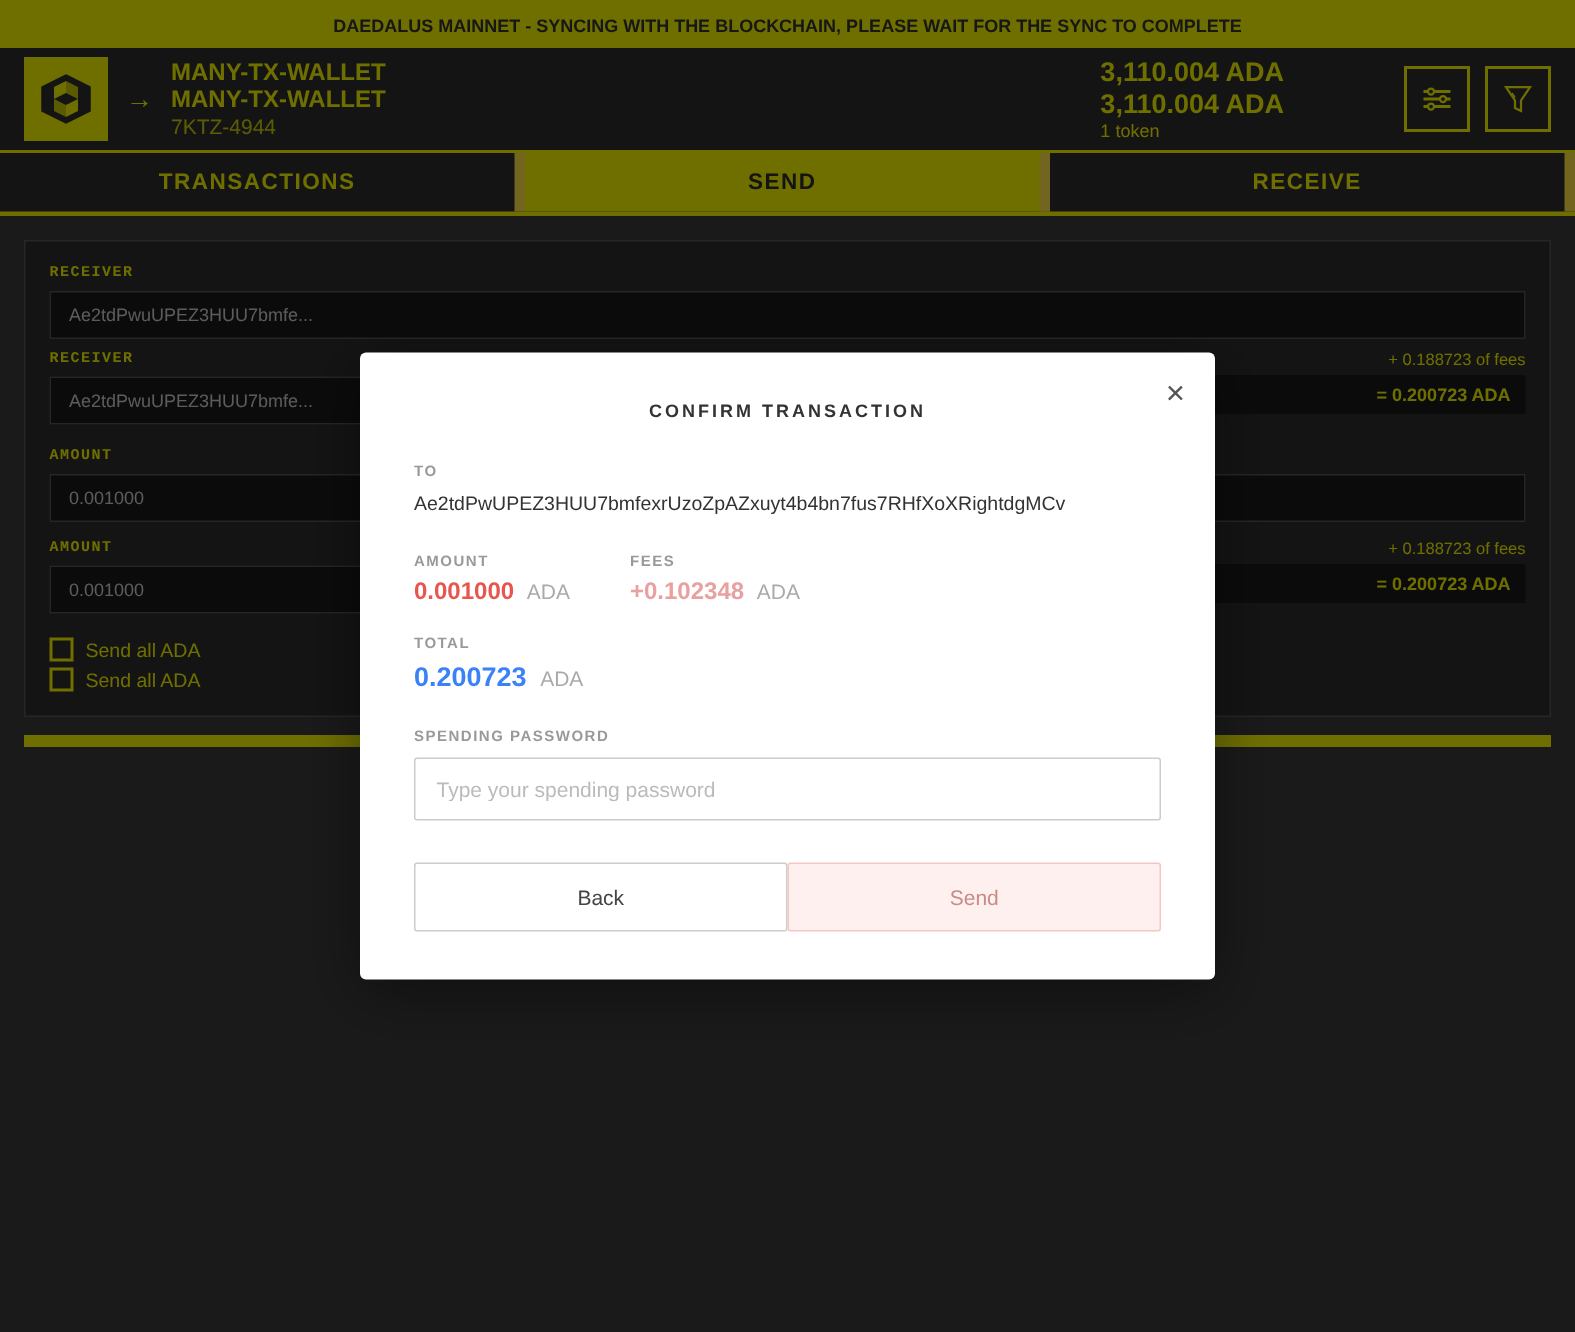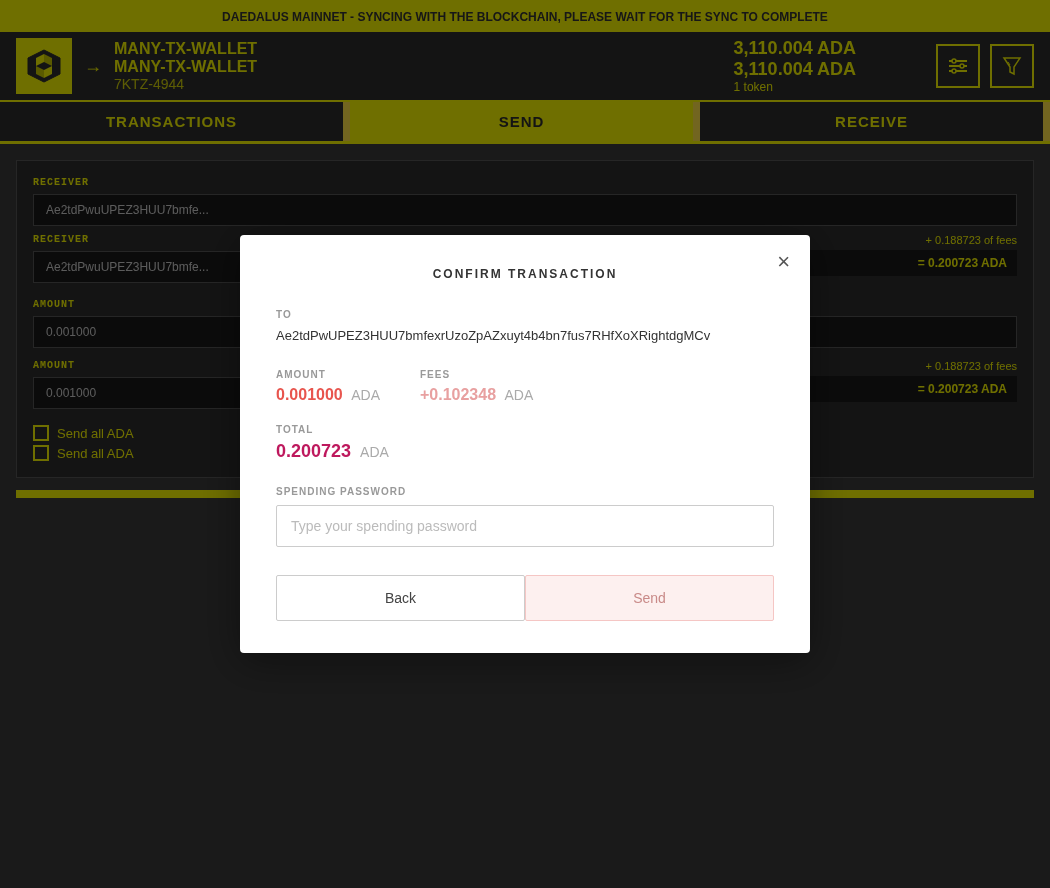--- a/index.html
+++ b/index.html
@@ -279,21 +279,21 @@
       font-weight: 700;
       text-transform: uppercase;
       letter-spacing: 1px;
       margin-bottom: 6px;
     }
     .modal-total-value {
       font-size: 18px;
       font-weight: 700;
       margin-bottom: 24px;
     }
-    .modal-total-value .number { color: #be185d; }
+    .modal-total-value .number { color: #3b82f6; }
     .modal-total-value .unit { color: #aaa; font-weight: 400; margin-left: 4px; font-size: 14px; }
 
     .modal-password-label {
       font-size: 10px;
       color: #999;
       font-weight: 700;
       text-transform: uppercase;
       letter-spacing: 1px;
       margin-bottom: 8px;
     }

